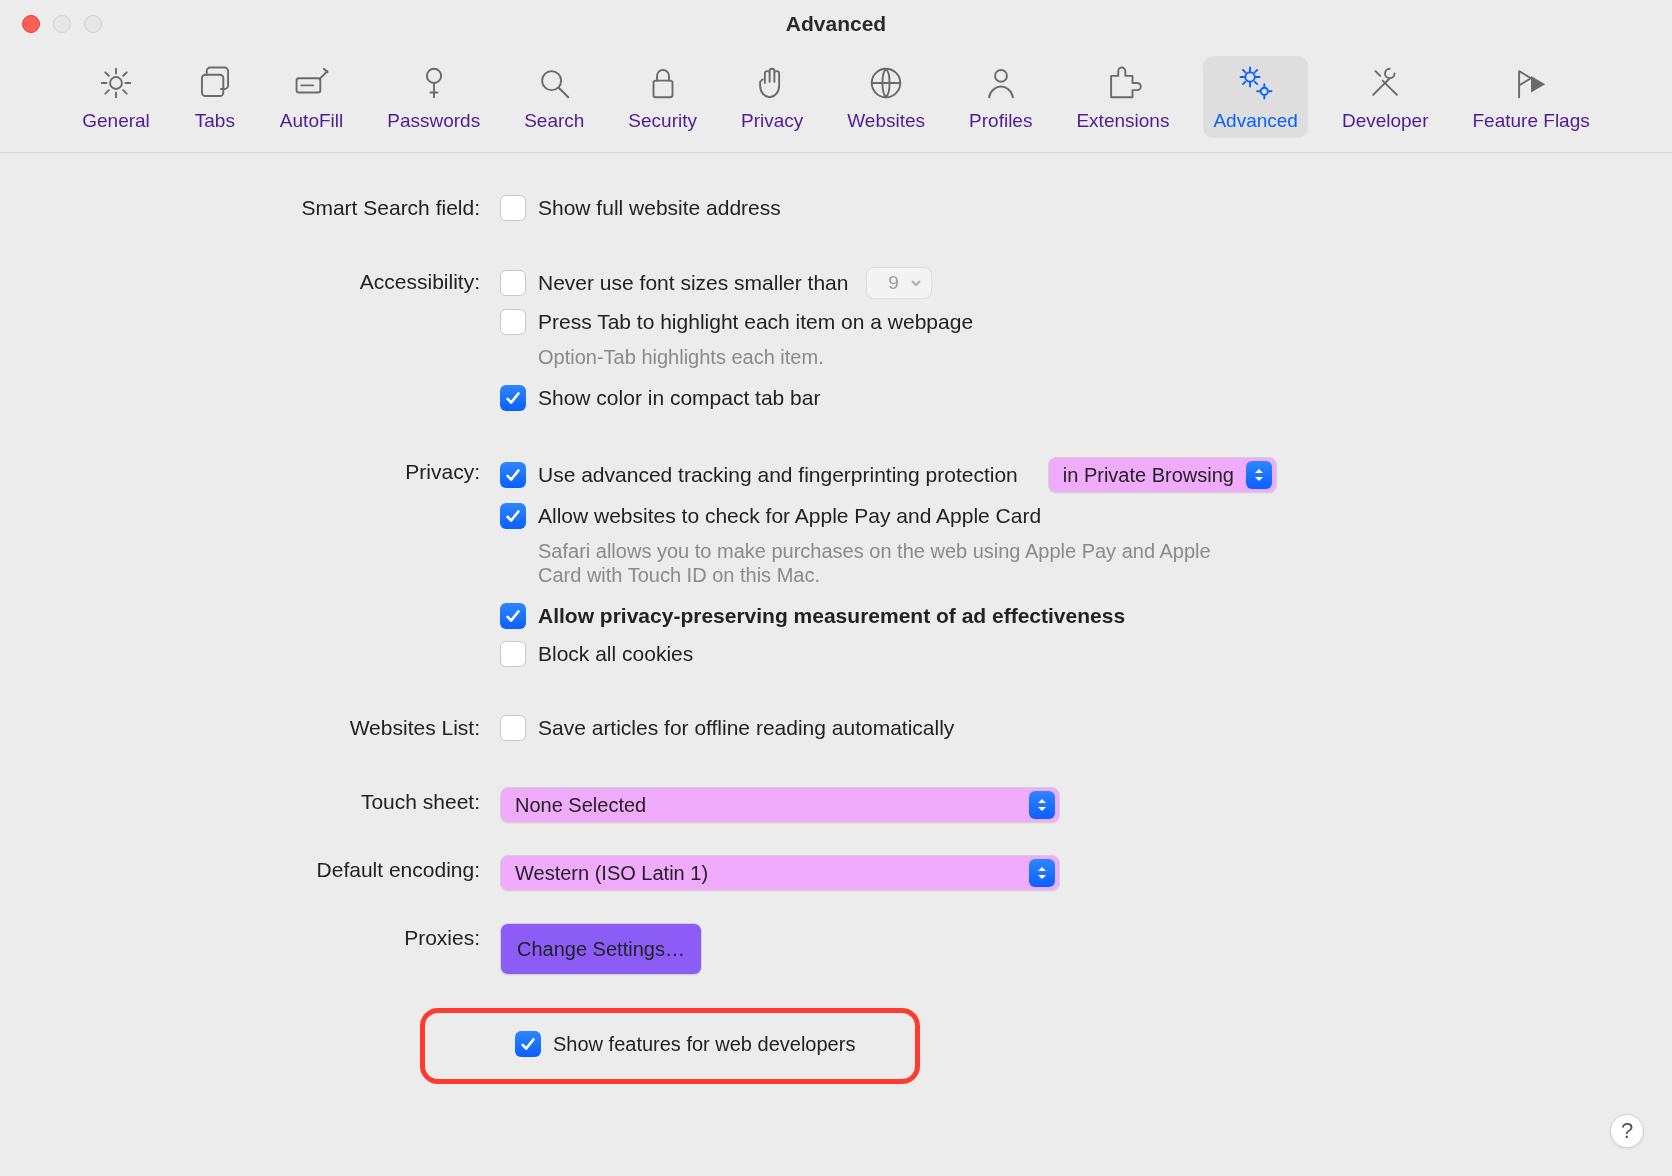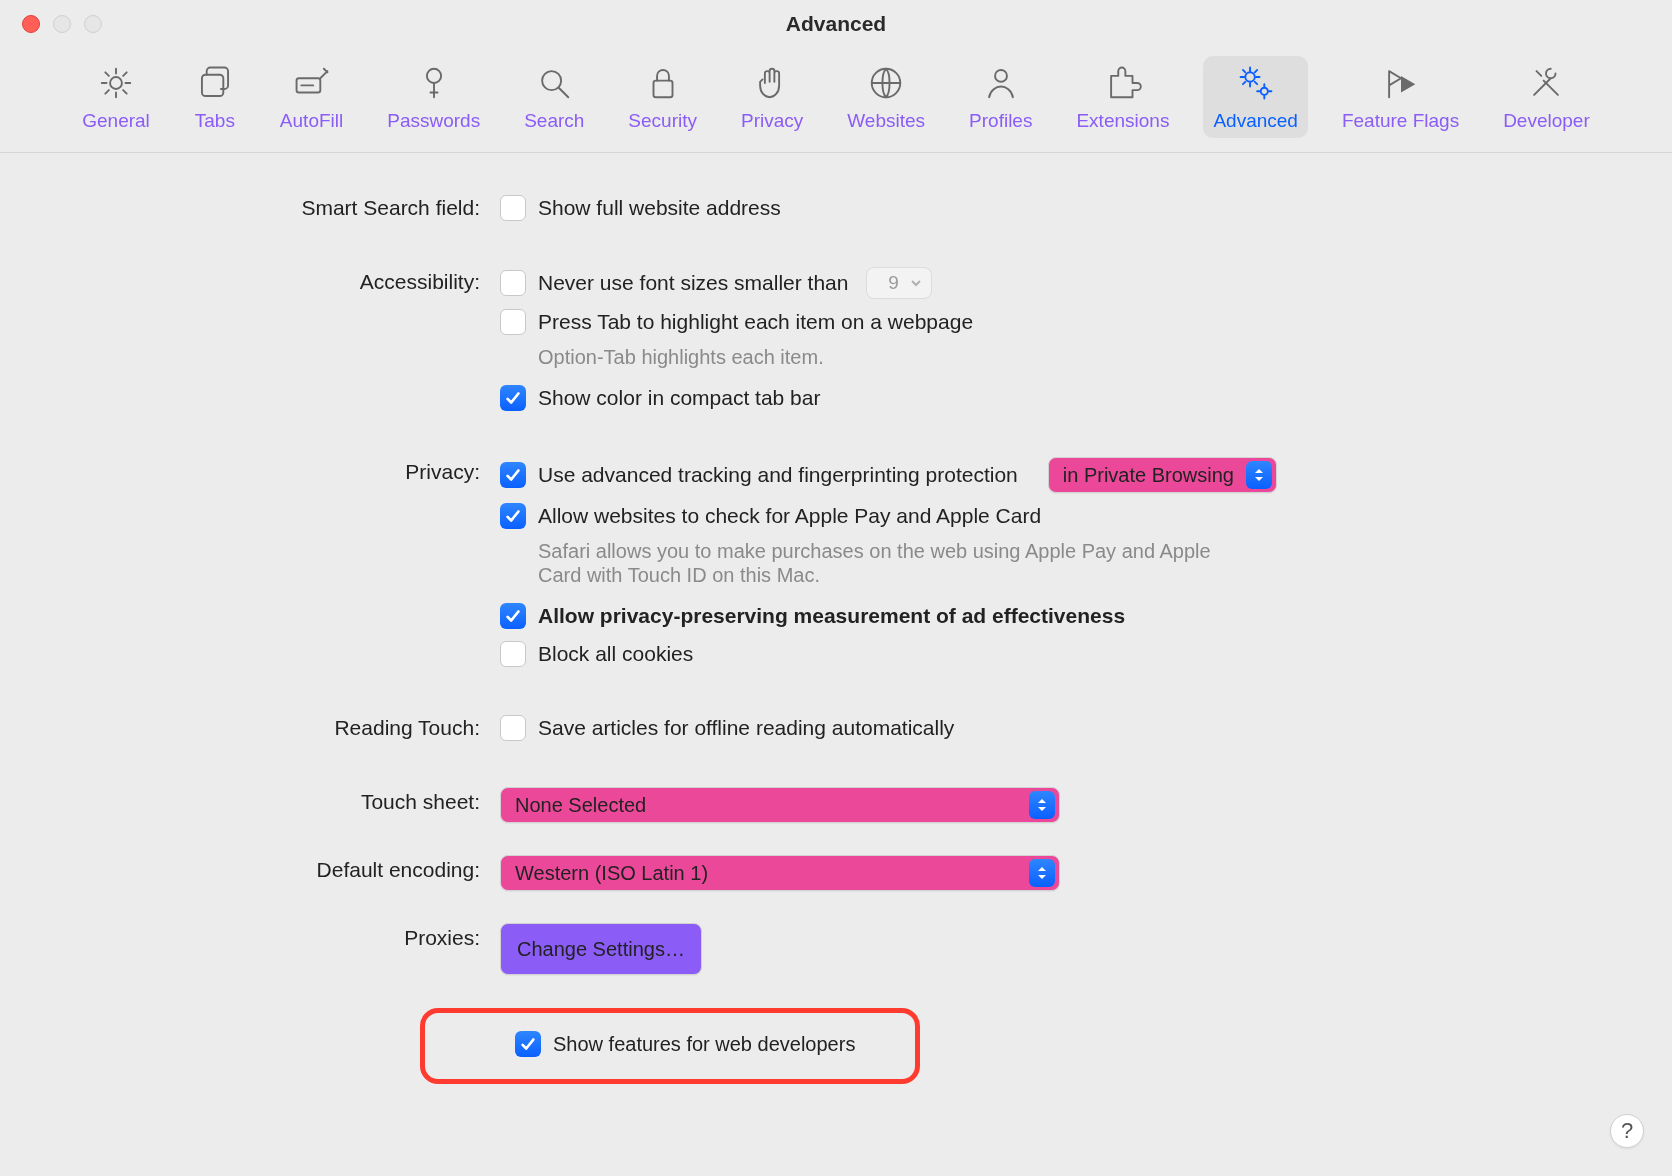--- a/index.html
+++ b/index.html
@@ -42,21 +42,21 @@
     justify-content: center;
     gap: 24px;
     padding: 8px 20px 14px 20px;
     border-bottom: 1px solid #d6d6d6;
   }
   .tool {
     display: flex; flex-direction: column; align-items: center;
     gap: 6px;
     padding: 6px 10px 6px 10px;
     border-radius: 10px;
-    color: #8b5cf6;
+    color: #4c1d95;
     font-size: 19px;
     cursor: default;
   }
   .tool.selected {
     background: #dedede;
     color: #0a60ff;
   }
   .tool.selected .ticon svg { stroke: #0a60ff; fill: none; }
   .ticon { width: 42px; height: 42px; display:flex; align-items:center; justify-content:center; }
   .ticon svg { width: 38px; height: 38px; stroke: #6a6a6a; stroke-width: 1.6; fill: none; stroke-linecap: round; stroke-linejoin: round; }
@@ -130,21 +130,21 @@
     margin-left: 6px;
   }
   .stepper .num { width: 28px; text-align: center; font-size: 19px; }
   .stepper .chev { width: 18px; display:flex; flex-direction:column; align-items:center; }
   .stepper .chev svg { width:12px; height:8px; stroke:#b0b0b0; stroke-width:2; fill:none; }
 
   
   .select {
     display: inline-flex; align-items: center;
     height: 36px;
-    background: #ec4899;
+    background: #f0abfc;
     border: 1px solid #d2d2d2;
     border-radius: 8px;
     font-size: 20px;
     color: #222;
     padding-left: 14px;
     box-shadow: 0 1px 1px rgba(0,0,0,0.04);
   }
   .select .sel-text { padding-right: 12px; }
   .select .sel-arrows {
     width: 26px; height: 28px;
@@ -306,34 +306,34 @@
           <path d="M11 3v3M11 16v3M3 11h3M16 11h3M5 5l2 2M15 15l2 2M17 5l-2 2M7 15l-2 2"></path>
           <circle cx="23" cy="23" r="3"></circle>
           <path d="M23 17v2M23 27v2M17 23h2M27 23h2"></path>
         </svg>
       </span>
     <span class="tlabel">Advanced</span>
   </div>
   <div class="tool">
     <span class="ticon">
         <svg viewBox="0 0 32 32">
+          <path d="M6 26L20 12M24 8a4 4 0 1 1-4-4"></path>
+          <path d="M26 26L14 14M8 6l4 4"></path>
+        </svg>
+      </span>
+    <span class="tlabel">Developer</span>
+  </div>
+  <div class="tool">
+    <span class="ticon">
+        <svg viewBox="0 0 32 32">
           <path d="M6 28V6l10 6-10 6"></path>
           <path d="M16 28V10l12 7-12 7" fill="#6a6a6a" stroke="none"></path>
         </svg>
       </span>
     <span class="tlabel">Feature Flags</span>
-  </div>
-  <div class="tool">
-    <span class="ticon">
-        <svg viewBox="0 0 32 32">
-          <path d="M6 26L20 12M24 8a4 4 0 1 1-4-4"></path>
-          <path d="M26 26L14 14M8 6l4 4"></path>
-        </svg>
-      </span>
-    <span class="tlabel">Developer</span>
   </div>
 </div>
 
 <div class="content">
 
   
   <div class="row">
     <div class="label">Smart Search field:</div>
     <div class="controls">
       <div class="ctrl-line">
@@ -423,21 +423,21 @@
         <span class="checkbox"></span>
         <span>Block all cookies</span>
       </div>
     </div>
   </div>
 
   <div class="section-gap"></div>
 
   
   <div class="row">
-    <div class="label">Reading Touch:</div>
+    <div class="label">Websites List:</div>
     <div class="controls">
       <div class="ctrl-line">
         <span class="checkbox"></span>
         <span>Save articles for offline reading automatically</span>
       </div>
     </div>
   </div>
 
   <div class="section-gap"></div>
 

